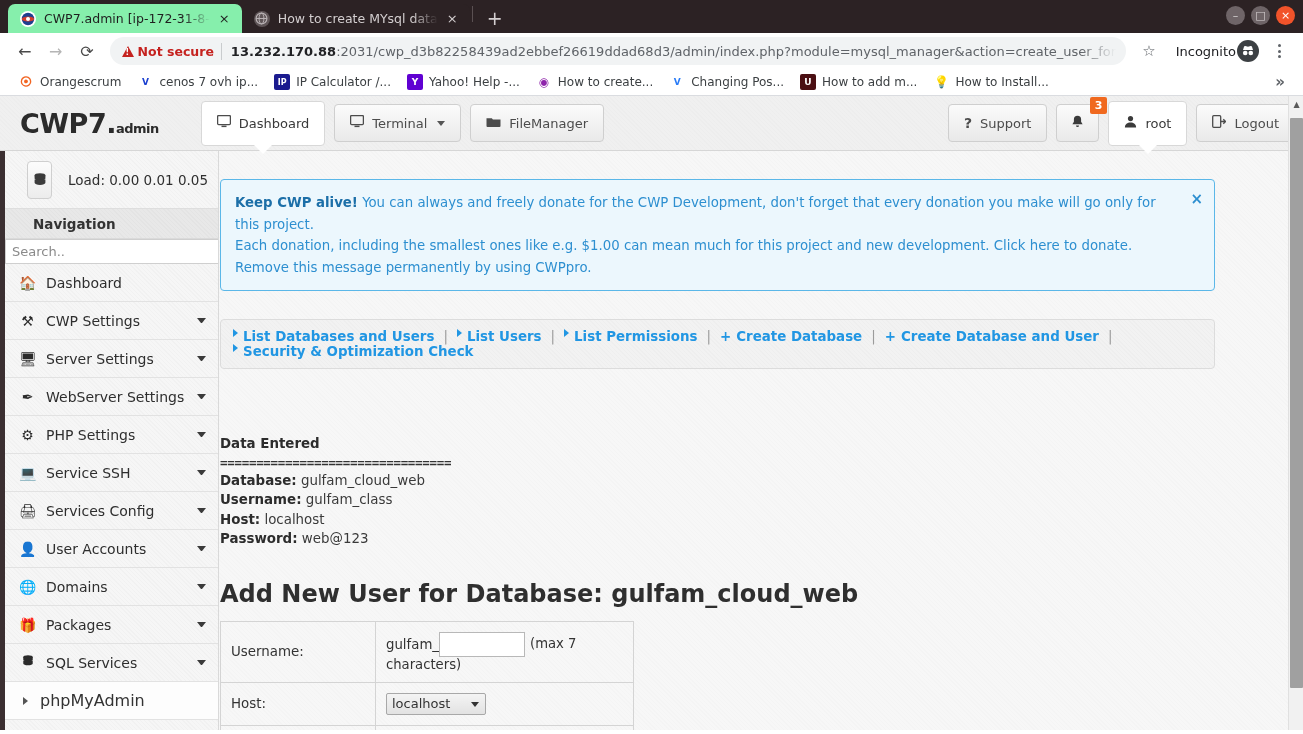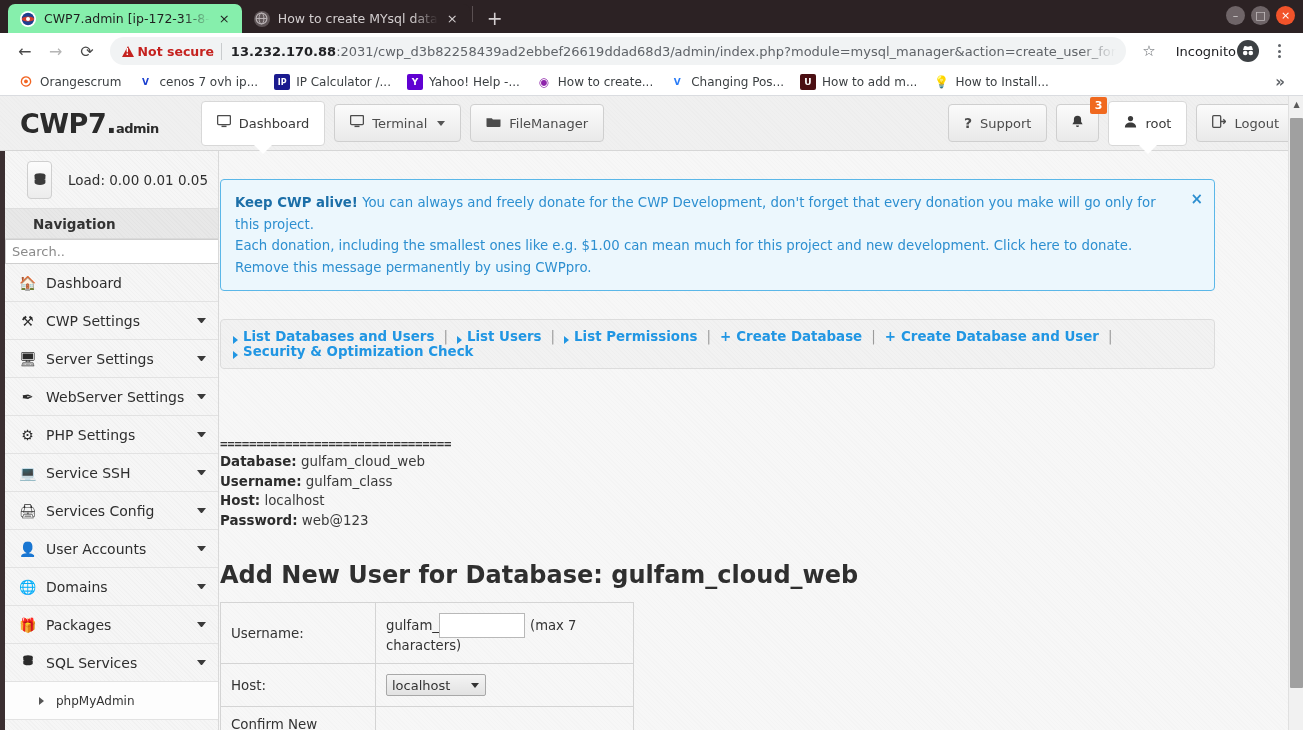--- a/index.html
+++ b/index.html
@@ -298,22 +298,22 @@
     white-space:nowrap;
   }
   .nav-item .ico { width:17px; flex:0 0 17px; text-align:center; font-size:14px; color:#2b2b2b; }
   .nav-item .lbl { flex:1 1 auto; }
   .nav-item .dd {
     width:0;height:0;border-left:4.5px solid transparent;border-right:4.5px solid transparent;
     border-top:5.5px solid #3a3a3a; flex:0 0 9px;
   }
   .nav-sub {
     height: 38px; display:flex; align-items:center; gap:12px;
-    padding-left: 34px;
-    font-size: 12px; color:#333;
+    padding-left: 18px;
+    font-size: 16px; color:#333;
     background:#fdfdfd;
     border-bottom:1px solid #e2e2e2;
   }
   .nav-sub .arr {
     width:0;height:0;border-top:4px solid transparent;border-bottom:4px solid transparent;
     border-left:5px solid #555;
   }
 
   .content {
     flex: 1 1 auto;
@@ -353,21 +353,21 @@
     background-image: repeating-linear-gradient(45deg, rgba(0,0,0,0.014) 0 1px, transparent 1px 3px);
     border: 1px solid #dcdcdc;
     border-radius: 4px;
     padding: 9px 12px;
     font-size: 13.4px;
     display:flex; align-items:center; flex-wrap:wrap;
     color:#8a8a8a;
   }
   .linkbar a {
     color: #2196e3; font-weight: 700; text-decoration:none;
-    display:inline-flex; align-items:flex-end; gap:5px;
+    display:inline-flex; align-items:flex-start; gap:5px;
   }
   .linkbar .pipe { padding: 0 9px; color:#9b9b9b; font-weight:400; }
   .tri-r {
     width:0;height:0;border-top:4px solid transparent;border-bottom:4px solid transparent;
     border-left:5px solid #2196e3;
   }
   .plus-s { font-weight:700; color:#2196e3; }
 
   .data-entered {
     margin-top: 66px;
@@ -748,20 +748,21 @@
                 <span>Create Database and User</span>
               </a>
             <span class="pipe">|</span>
             <a>
                 <span class="tri-r"></span>
                 <span>Security &amp; Optimization Check</span>
               </a>
           </div>
 
           <div class="data-entered">
+            <div class="hdr">Data Entered</div>
             <div class="eq">================================</div>
             <div class="row"><span class="k">Database:</span> <span class="v">gulfam_cloud_web</span></div>
             <div class="row"><span class="k">Username:</span> <span class="v">gulfam_class</span></div>
             <div class="row"><span class="k">Host:</span> <span class="v">localhost</span></div>
             <div class="row"><span class="k">Password:</span> <span class="v">web@123</span></div>
           </div>
 
           <h2 class="form-title">Add New User for Database: gulfam_cloud_web</h2>
 
           <table class="form-tbl">

